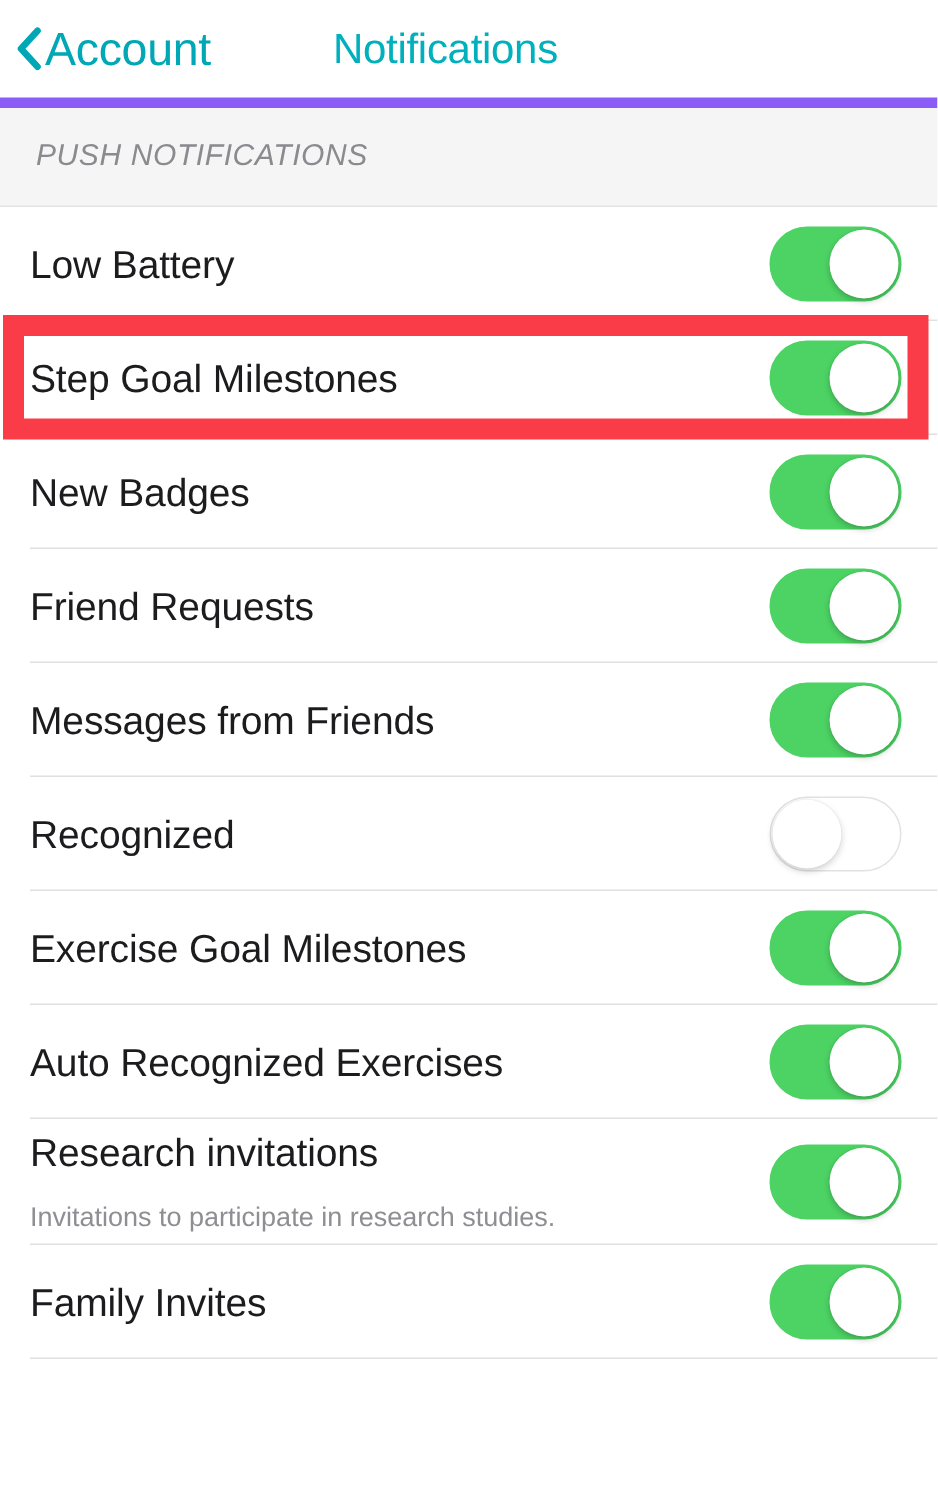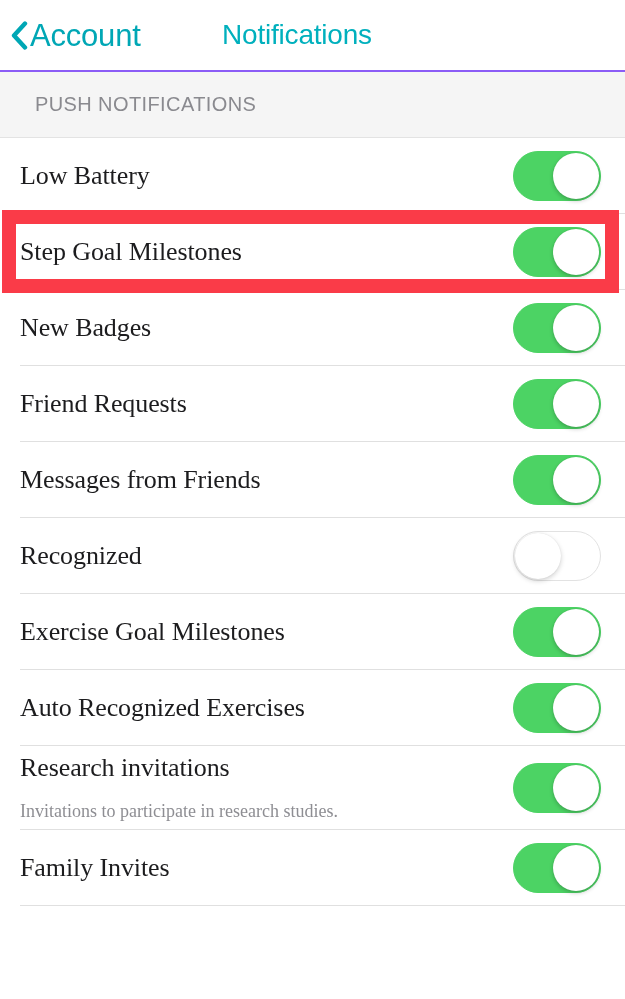--- a/index.html
+++ b/index.html
@@ -14,21 +14,21 @@
     -webkit-font-smoothing: antialiased;
     overflow: hidden;
     position: relative;
   }
 
   
   .navbar {
     position: relative;
     height: 72px;
     background: #ffffff;
-    border-bottom: 2px solid #8b5cf6;
+    border-bottom: 7px solid #8b5cf6;
     box-sizing: border-box;
   }
   .back-button {
     position: absolute;
     left: 10px;
     top: 50%;
     transform: translateY(-50%);
     display: flex;
     align-items: center;
     cursor: pointer;
@@ -60,22 +60,23 @@
     white-space: nowrap;
   }
 
   
   .section-header {
     height: 66px;
     background: #f5f5f5;
     border-bottom: 1px solid #e3e3e3;
     display: flex;
     align-items: center;
-    padding-left: 35px;
-    box-sizing: border-box;
+    padding-left: 24px;
+    box-sizing: border-box;
+    font-style: italic;
   }
   .section-header-label {
     font-size: 20px;
     color: #8a8a8f;
     letter-spacing: 0.4px;
   }
 
   
   .list {
     background: #ffffff;
@@ -102,21 +103,20 @@
     bottom: 0;
     height: 1px;
     background: #e0e0e0;
   }
   .row-text {
     flex: 1 1 auto;
     min-width: 0;
     display: flex;
     flex-direction: column;
     justify-content: flex-end;
-    font-family: Liberation Serif, serif;
   }
   .row-title {
     font-size: 26px;
     color: #1c1c1e;
     line-height: 1.18;
     letter-spacing: -0.1px;
     white-space: nowrap;
   }
   .row-subtitle {
     font-size: 18px;

